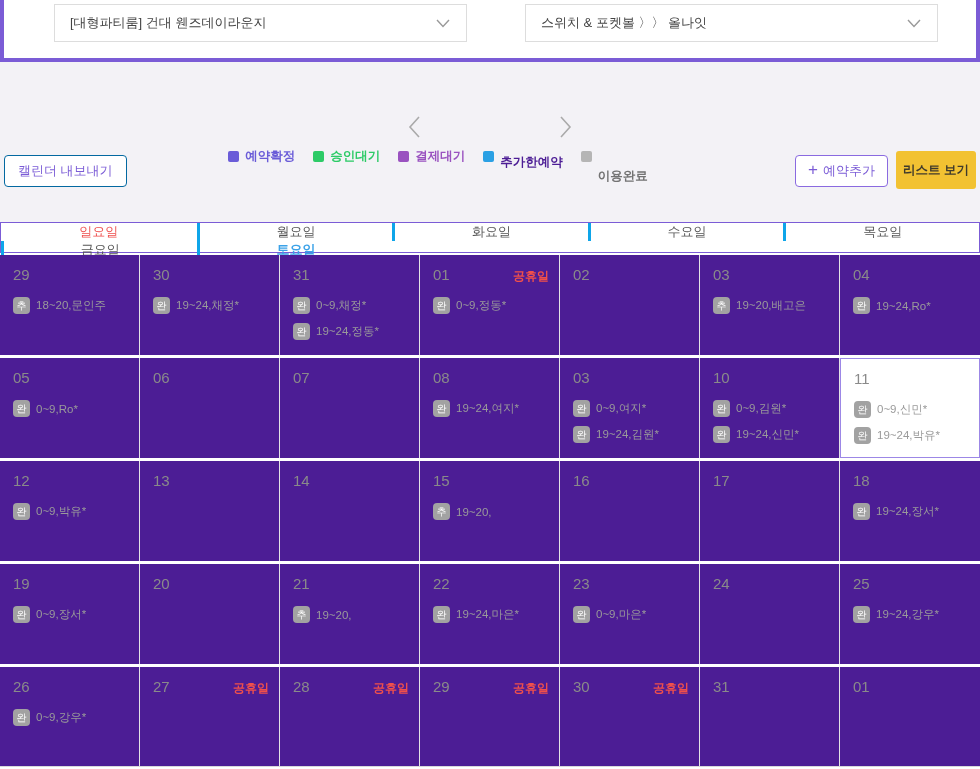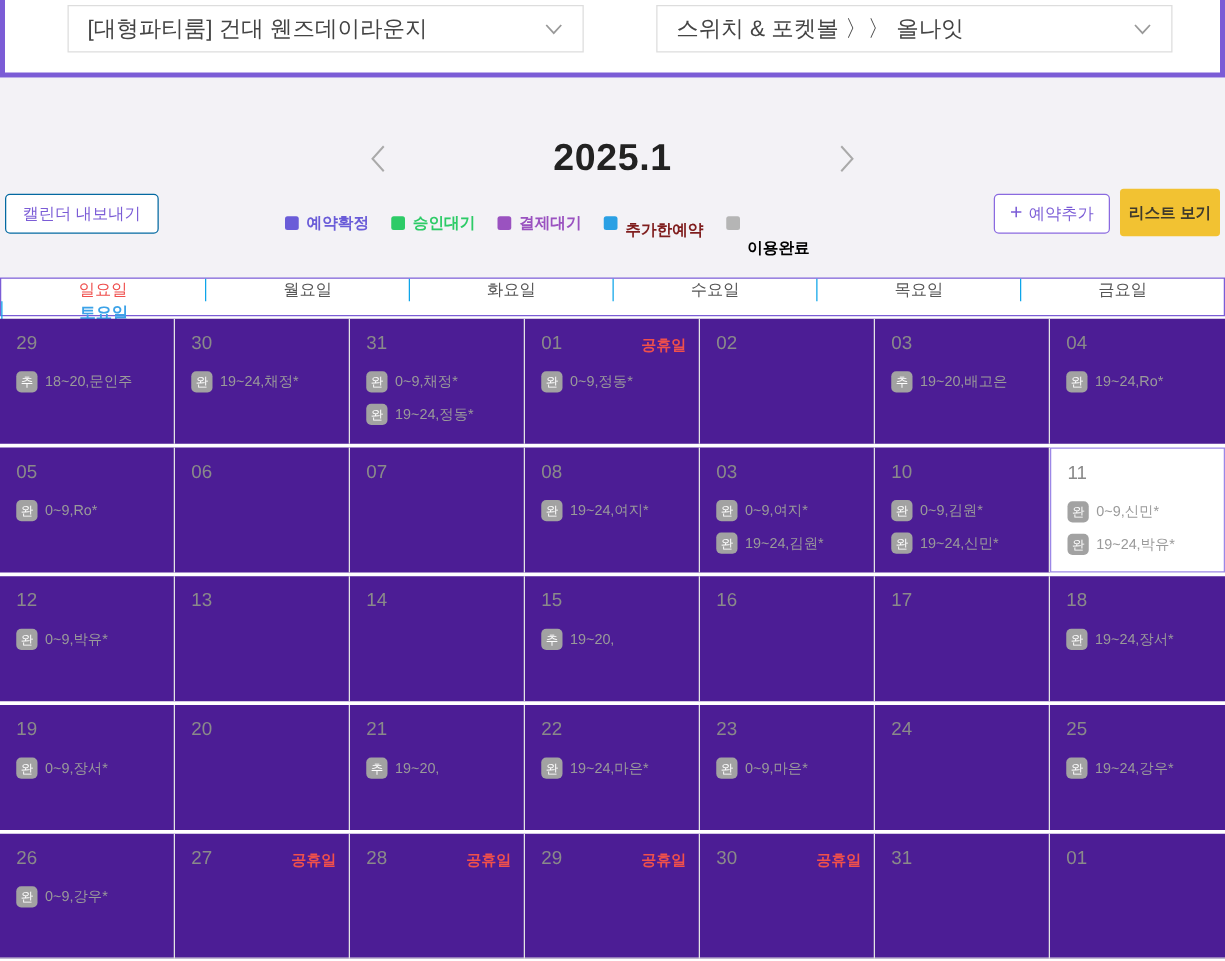--- a/index.html
+++ b/index.html
@@ -18,21 +18,21 @@
   
   .top-box {
     position: absolute; left: 0; top: -14px; width: 980px; height: 76px;
     background: #fff; border: 4px solid #7b5cd6;
     display: flex; align-items: flex-end; gap: 58px;
     padding: 0 38px 16px 50px;
   }
   .select-box {
     flex: 1; height: 38px; border: 1px solid #ddd; background: #fff;
     display: flex; align-items: center; justify-content: space-between;
-    padding: 0 16px 0 15px; font-size: 18px; color: #444; cursor: pointer;
+    padding: 0 16px 0 15px; font-size: 13px; color: #444; cursor: pointer;
   }
   .select-box svg { flex: 0 0 auto; }
 
   
   .month-nav {
     position: absolute; left: 0; top: 105px; width: 980px; height: 44px;
     display: flex; align-items: center; justify-content: center; gap: 130px;
   }
   .month-title { font-size: 30px; font-weight: 700; color: #222; letter-spacing: 0.5px; }
   .nav-arrow { background: none; border: none; cursor: pointer; padding: 4px; line-height: 0; }
@@ -54,35 +54,35 @@
   .btn-add .plus { font-size: 17px; font-weight: 400; margin-top: -2px; }
   .btn-list {
     position: absolute; right: 4px; top: 151px; height: 38px; width: 80px;
     background: #f2c232; border: none; border-radius: 3px;
     color: #3f3a2c; font-size: 12.5px; font-weight: 700; cursor: pointer;
     font-family: "Liberation Sans", sans-serif;
   }
 
   
   .legend {
-    position: absolute; left: 0; top: 170px; width: 876px; height: 16px;
+    position: absolute; left: 0; top: 148px; width: 876px; height: 16px;
     display: flex; align-items: center; justify-content: center; gap: 18px;
   }
   .legend-item { display: flex; align-items: center; gap: 6px; font-size: 12.5px; font-weight: 700; }
   .legend-swatch { width: 11px; height: 11px; border-radius: 2px; display: inline-block; }
 
   
   .calendar { position: absolute; left: 0; top: 222px; width: 980px; }
   .weekday-header {
-    display: grid; grid-template-columns: repeat(6, 1fr);
+    display: grid; grid-template-columns: repeat(5, 1fr);
     border: 1px solid #7b5cd6; background: #fff; height: 31px;
   }
   .weekday-cell {
     display: flex; align-items: center; justify-content: center;
-    font-size: 13px; color: #555; border-left: 1px solid #0ea5e9;
+    font-size: 13px; color: #555; border-left: 3px solid #0ea5e9;
   }
   .weekday-cell:first-child { border-left: none; }
   .weekday-cell.sun { color: #ef4f4d; }
   .weekday-cell.sat { color: #3ba2e8; font-weight: bold; }
 
   .weeks { margin-top: 2px; }
   .cal-row {
     display: grid; grid-template-columns: repeat(7, 1fr);
     height: 100px; margin-bottom: 3px;
   }
@@ -140,21 +140,20 @@
       </svg>
   </div>
 </div>
 
 <div class="month-nav">
   <button class="nav-arrow">
     <svg width="13" height="24" viewBox="0 0 13 24">
         <polyline points="11,2 2,12 11,22" fill="none" stroke="#aaa" stroke-width="1.6"></polyline>
       </svg>
   </button>
-  <span class="month-title">2025.1</span>
   <button class="nav-arrow">
     <svg width="13" height="24" viewBox="0 0 13 24">
         <polyline points="2,2 11,12 2,22" fill="none" stroke="#aaa" stroke-width="1.6"></polyline>
       </svg>
   </button>
 </div>
 
 <button class="btn-export">캘린더 내보내기</button>
 
 <div class="legend">
@@ -165,25 +164,25 @@
     <div class="legend-item">
       <div class="legend-swatch" style="background: rgb(45, 203, 103);"></div>
       <div style="color: rgb(45, 203, 103);">승인대기</div>
     </div>
     <div class="legend-item">
       <div class="legend-swatch" style="background: rgb(154, 82, 192);"></div>
       <div style="color: rgb(154, 82, 192);">결제대기</div>
     </div>
     <div class="legend-item">
       <div class="legend-swatch" style="background: rgb(42, 160, 228);"></div>
-      <div style="color: #7f1d1d; margin-top: 13px;">추가한예약</div>
+      <div style="color: #4c1d95; margin-top: 13px;">추가한예약</div>
     </div>
     <div class="legend-item">
       <div class="legend-swatch" style="background: rgb(181, 181, 181);"></div>
-      <div style="color: #000000; margin-top: 40px;">이용완료</div>
+      <div style="color: #737373; margin-top: 40px;">이용완료</div>
     </div>
   </div>
 
 <button class="btn-add">
   <span class="plus">+</span>
   <span>예약추가</span>
 </button>
 <button class="btn-list">리스트 보기</button>
 
 <div class="calendar">

